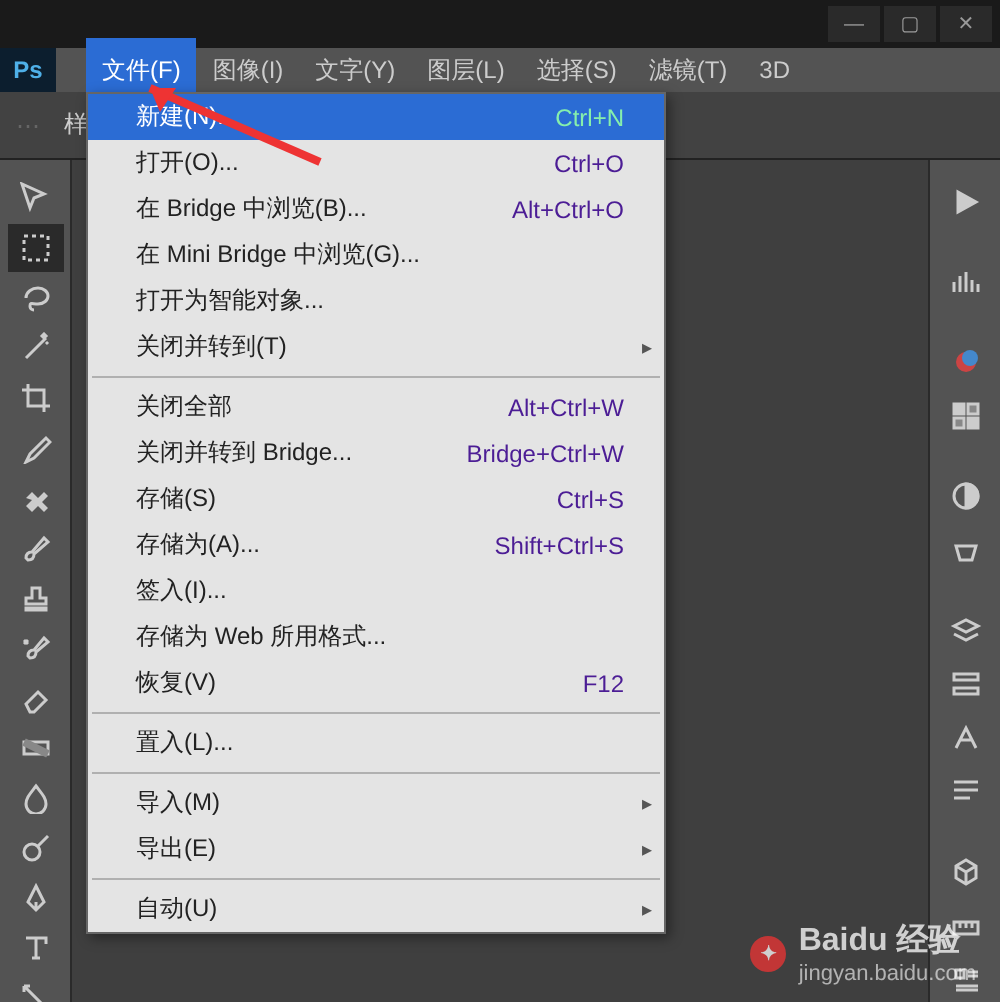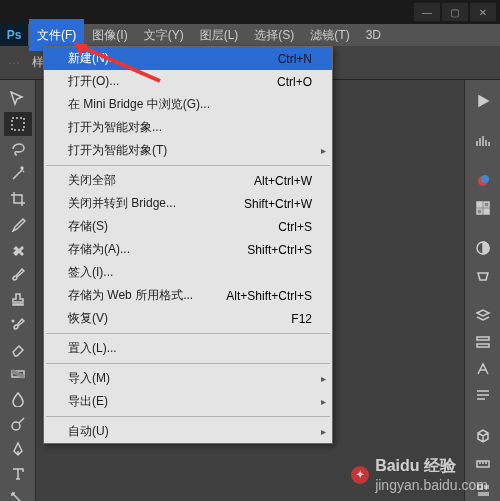--- a/index.html
+++ b/index.html
@@ -1,47 +1,47 @@
 <!DOCTYPE html>
 <html><head>
 <meta charset="utf-8">
 <style>
 *{margin:0;padding:0;box-sizing:border-box;font-family:"Microsoft YaHei",sans-serif;user-select:none}
 body{width:500px;height:501px;background:#3f3f3f;overflow:hidden;position:relative}
 .titlebar{height:24px;background:#1a1a1a;display:flex;justify-content:flex-end;align-items:center;gap:2px;padding-right:4px}
 .titlebar .btn{width:26px;height:18px;background:#2a2a2a;display:flex;align-items:center;justify-content:center;color:#999;font-size:10px}
 .menubar{height:22px;background:#535353;display:flex;align-items:center;font-size:12px;color:#ccc}
-.ps-logo{width:28px;height:22px;background:#0c1e2e;color:#4fb0e8;display:flex;align-items:center;justify-content:center;font-weight:bold;font-size:12px;margin-right:1px}
+.ps-logo{width:28px;height:22px;background:#0c1e2e;color:#4fb0e8;display:flex;align-items:center;justify-content:center;font-weight:bold;font-size:12px;margin-right:15px}
 .menu-item{padding:0 8px;height:32px;display:flex;align-items:center;cursor:pointer;white-space:nowrap}
 .menu-item.open{background:#2b6cd4;color:#fff}
 .optbar{height:34px;background:#424242;border-bottom:1px solid #222;display:flex;align-items:center;padding-left:8px;gap:12px;color:#ccc;font-size:12px}
 .optbar .sep{color:#666}
 .optbar .sel{background:#333;border:1px solid #222;padding:1px 18px 1px 6px;color:#ccc;font-size:12px;position:relative}
 .optbar .sel::after{content:"▾";position:absolute;right:4px;color:#999}
 .workspace{position:relative;height:calc(100% - 80px);background:#3f3f3f}
 .toolbox{position:absolute;left:0;top:0;width:36px;background:#535353;border-right:1px solid #2a2a2a;padding-top:6px}
 .tool{width:28px;height:24px;margin:1px auto;display:flex;align-items:center;justify-content:center;color:#ccc;font-size:14px;cursor:pointer}
 .tool.active{background:#2a2a2a}
 .tool svg{width:16px;height:16px;fill:none;stroke:#ccc;stroke-width:1.5}
 .rpanel{position:absolute;right:0;top:0;width:36px;background:#535353;border-left:1px solid #2a2a2a;padding-top:6px}
 .rpanel .picon{width:28px;height:24px;margin:3px auto;display:flex;align-items:center;justify-content:center;color:#ccc;cursor:pointer}
 .rpanel .picon svg{width:16px;height:16px;fill:none;stroke:#ccc;stroke-width:1.5}
 .rpanel .split{height:10px}
 .dropdown{position:absolute;left:43px;top:46px;width:290px;background:#e4e4e4;border:1px solid #666;box-shadow:2px 2px 6px rgba(0,0,0,.4);z-index:10;font-size:12px;color:#222}
 .dd-item{display:flex;justify-content:space-between;align-items:center;padding:3px 20px 3px 24px;cursor:pointer;white-space:nowrap}
 .dd-item.selected{background:#2b6cd4;color:#fff}
-.dd-item .sc{color:#000000;font-size:12px}
-.dd-item.selected .sc{color:#0f172a}
+.dd-item .sc{color:#4c1d95;font-size:12px}
+.dd-item.selected .sc{color:#86efac}
 .dd-div{height:1px;background:#b0b0b0;margin:3px 2px}
 .dd-item.sub::after{content:"▸";position:absolute;right:6px;color:#555;font-size:10px}
 .dd-item{position:relative}
 .arrow{position:absolute;left:60px;top:36px;z-index:11;pointer-events:none}
 .arrow svg{width:110px;height:50px}
 .watermark{position:absolute;right:12px;bottom:8px;color:#fff;opacity:.75;font-size:16px;font-weight:bold;display:flex;align-items:center;gap:2px}
-.watermark .sub{display:block;font-size:14px;font-weight:normal;opacity:.8;text-align:center}
+.watermark .sub{display:block;font-size:11px;font-weight:normal;opacity:.8;text-align:center}
 .watermark .paw{width:18px;height:18px;background:#e33;border-radius:50%;display:flex;align-items:center;justify-content:center;color:#fff;font-size:10px;margin-right:4px}
 </style>
 </head>
 <body>
 
 <div class="titlebar">
   <div class="btn">—</div>
   <div class="btn">▢</div>
   <div class="btn">✕</div>
 </div>
@@ -240,51 +240,54 @@
 <div class="dropdown" id="dd">
     <div class="dd-item selected">
       <span>新建(N)...</span>
       <span class="sc">Ctrl+N</span>
     </div>
     <div class="dd-item">
       <span>打开(O)...</span>
       <span class="sc">Ctrl+O</span>
     </div>
     <div class="dd-item">
+      <span>在 Bridge 中浏览(B)...</span>
+      <span class="sc">Alt+Ctrl+O</span>
+    </div>
+    <div class="dd-item">
       <span>在 Mini Bridge 中浏览(G)...</span>
     </div>
     <div class="dd-item">
       <span>打开为智能对象...</span>
     </div>
     <div class="dd-item sub">
-      <span>打开为智能对象(T)</span>
+      <span>关闭并转到(T)</span>
     </div>
     <div class="dd-div"></div>
     <div class="dd-item">
       <span>关闭全部</span>
       <span class="sc">Alt+Ctrl+W</span>
     </div>
     <div class="dd-item">
       <span>关闭并转到 Bridge...</span>
-      <span class="sc">Shift+Ctrl+W</span>
+      <span class="sc">Bridge+Ctrl+W</span>
     </div>
     <div class="dd-item">
       <span>存储(S)</span>
       <span class="sc">Ctrl+S</span>
     </div>
     <div class="dd-item">
       <span>存储为(A)...</span>
       <span class="sc">Shift+Ctrl+S</span>
     </div>
     <div class="dd-item">
       <span>签入(I)...</span>
     </div>
     <div class="dd-item">
       <span>存储为 Web 所用格式...</span>
-      <span class="sc">Alt+Shift+Ctrl+S</span>
     </div>
     <div class="dd-item">
       <span>恢复(V)</span>
       <span class="sc">F12</span>
     </div>
     <div class="dd-div"></div>
     <div class="dd-item">
       <span>置入(L)...</span>
     </div>
     <div class="dd-div"></div>

